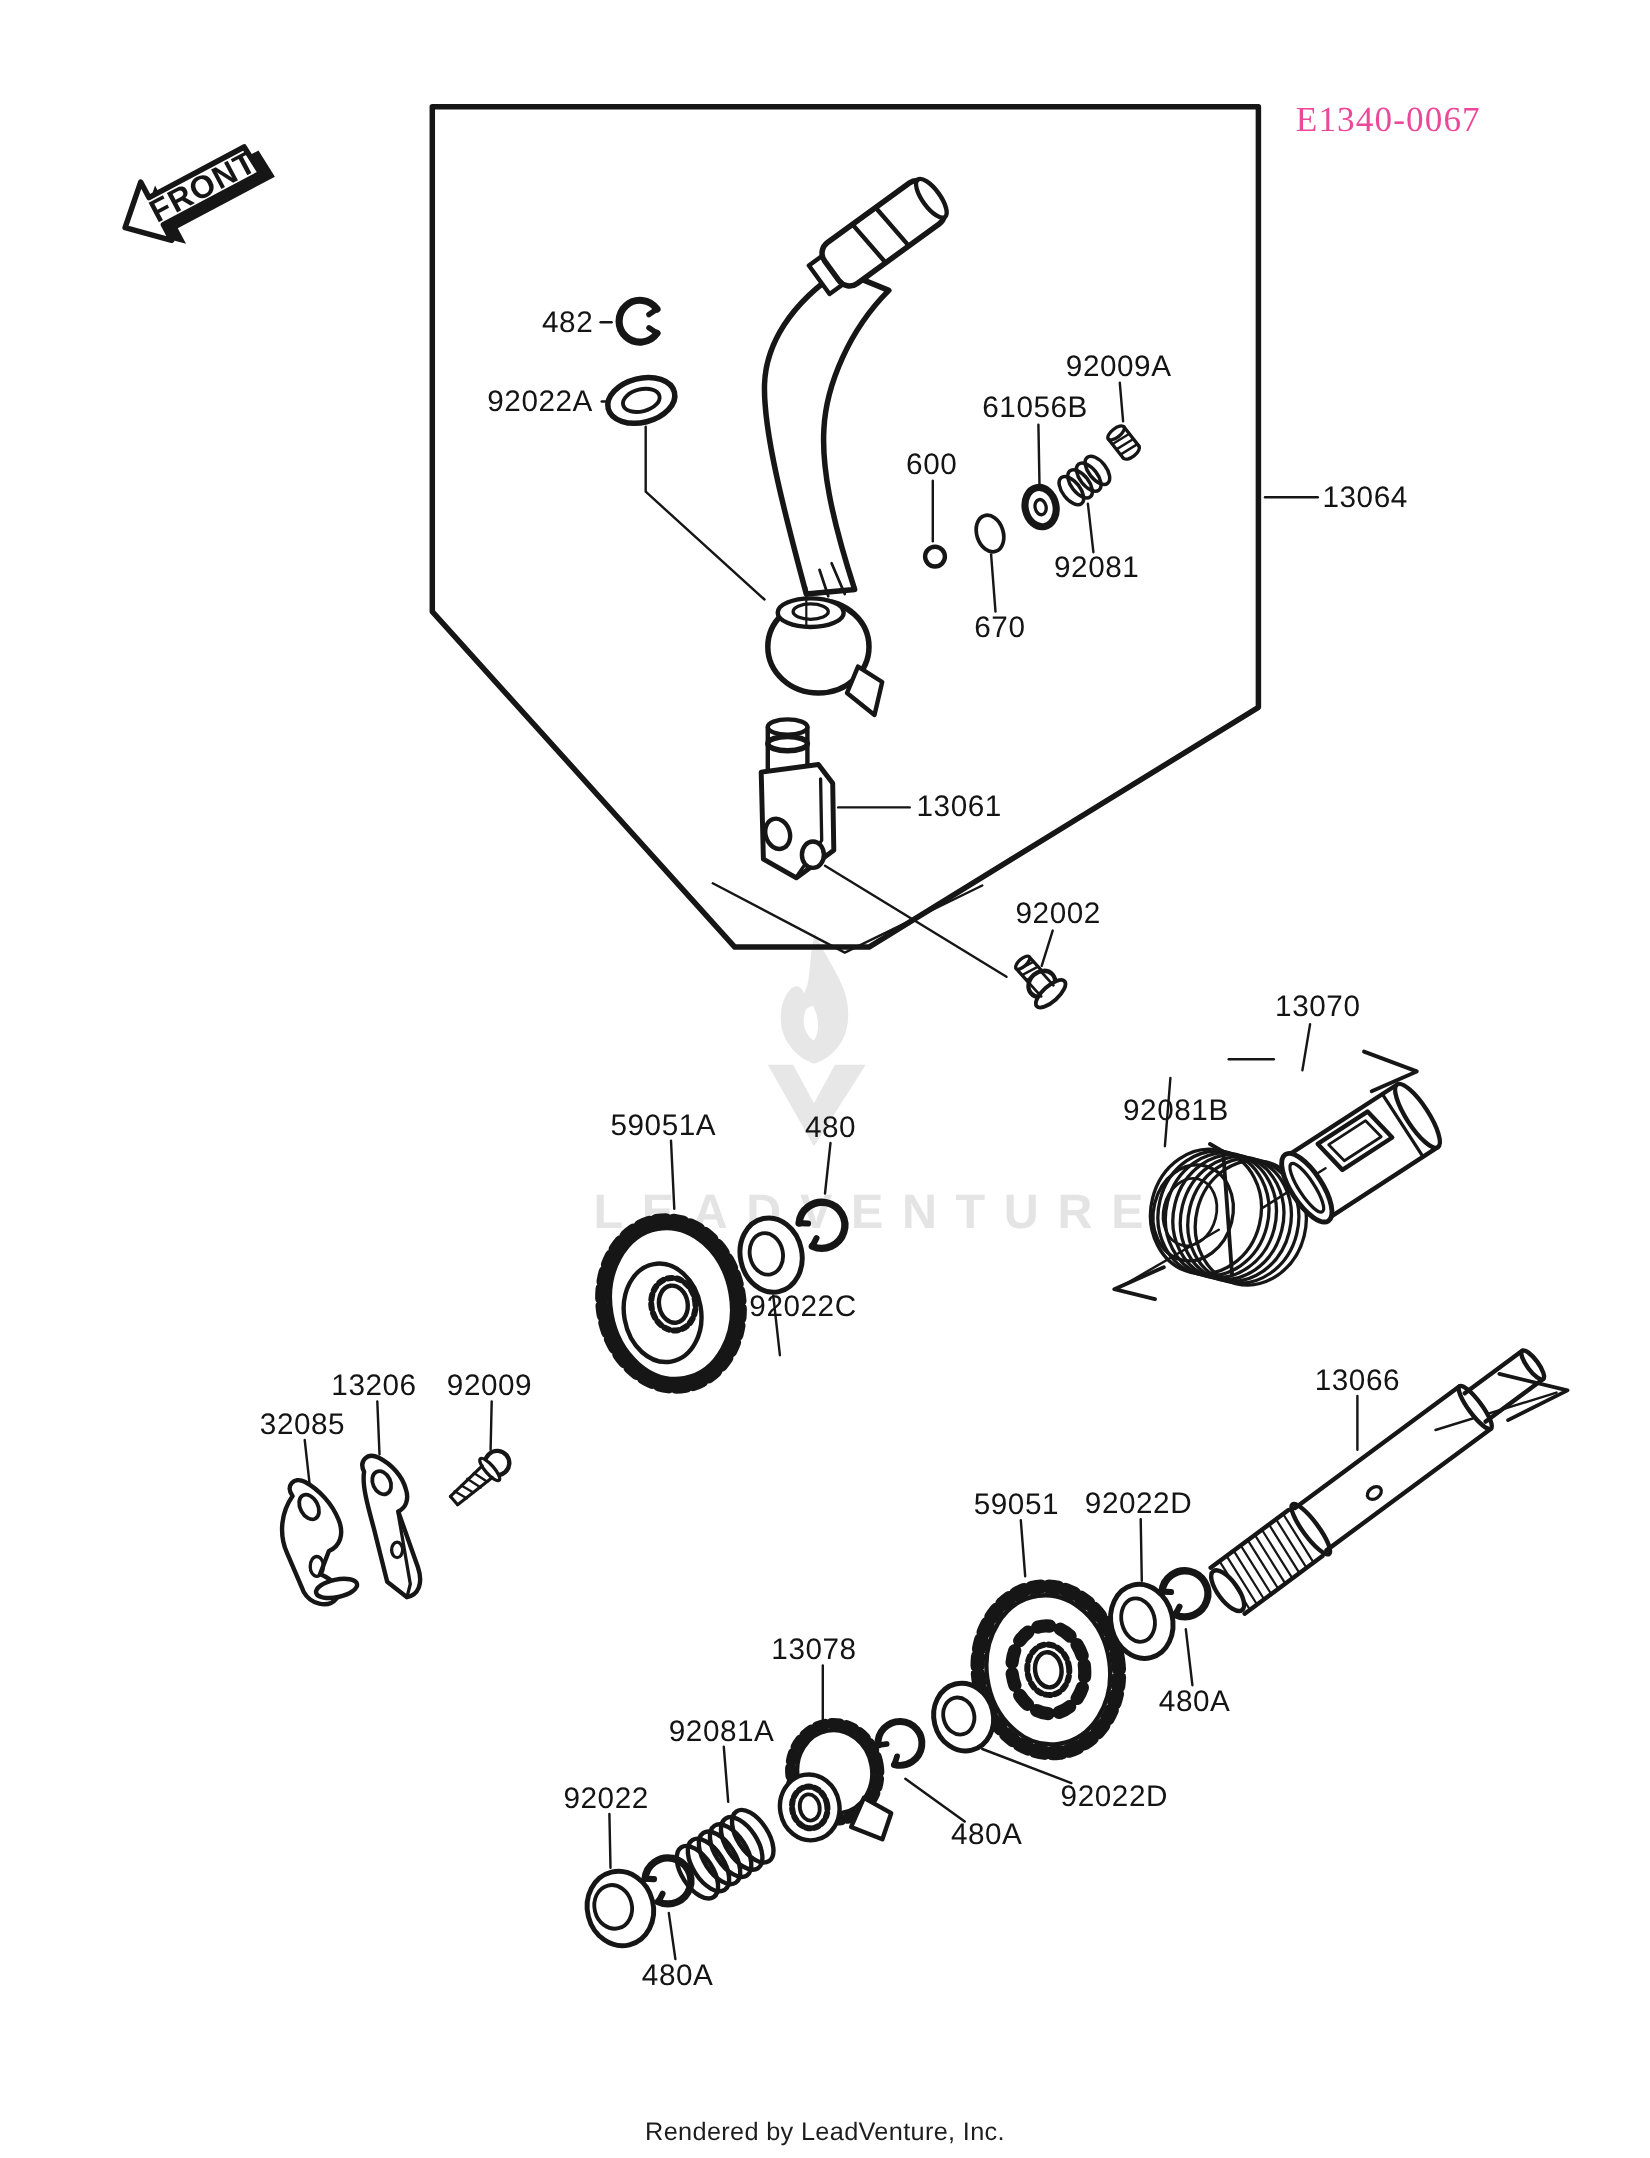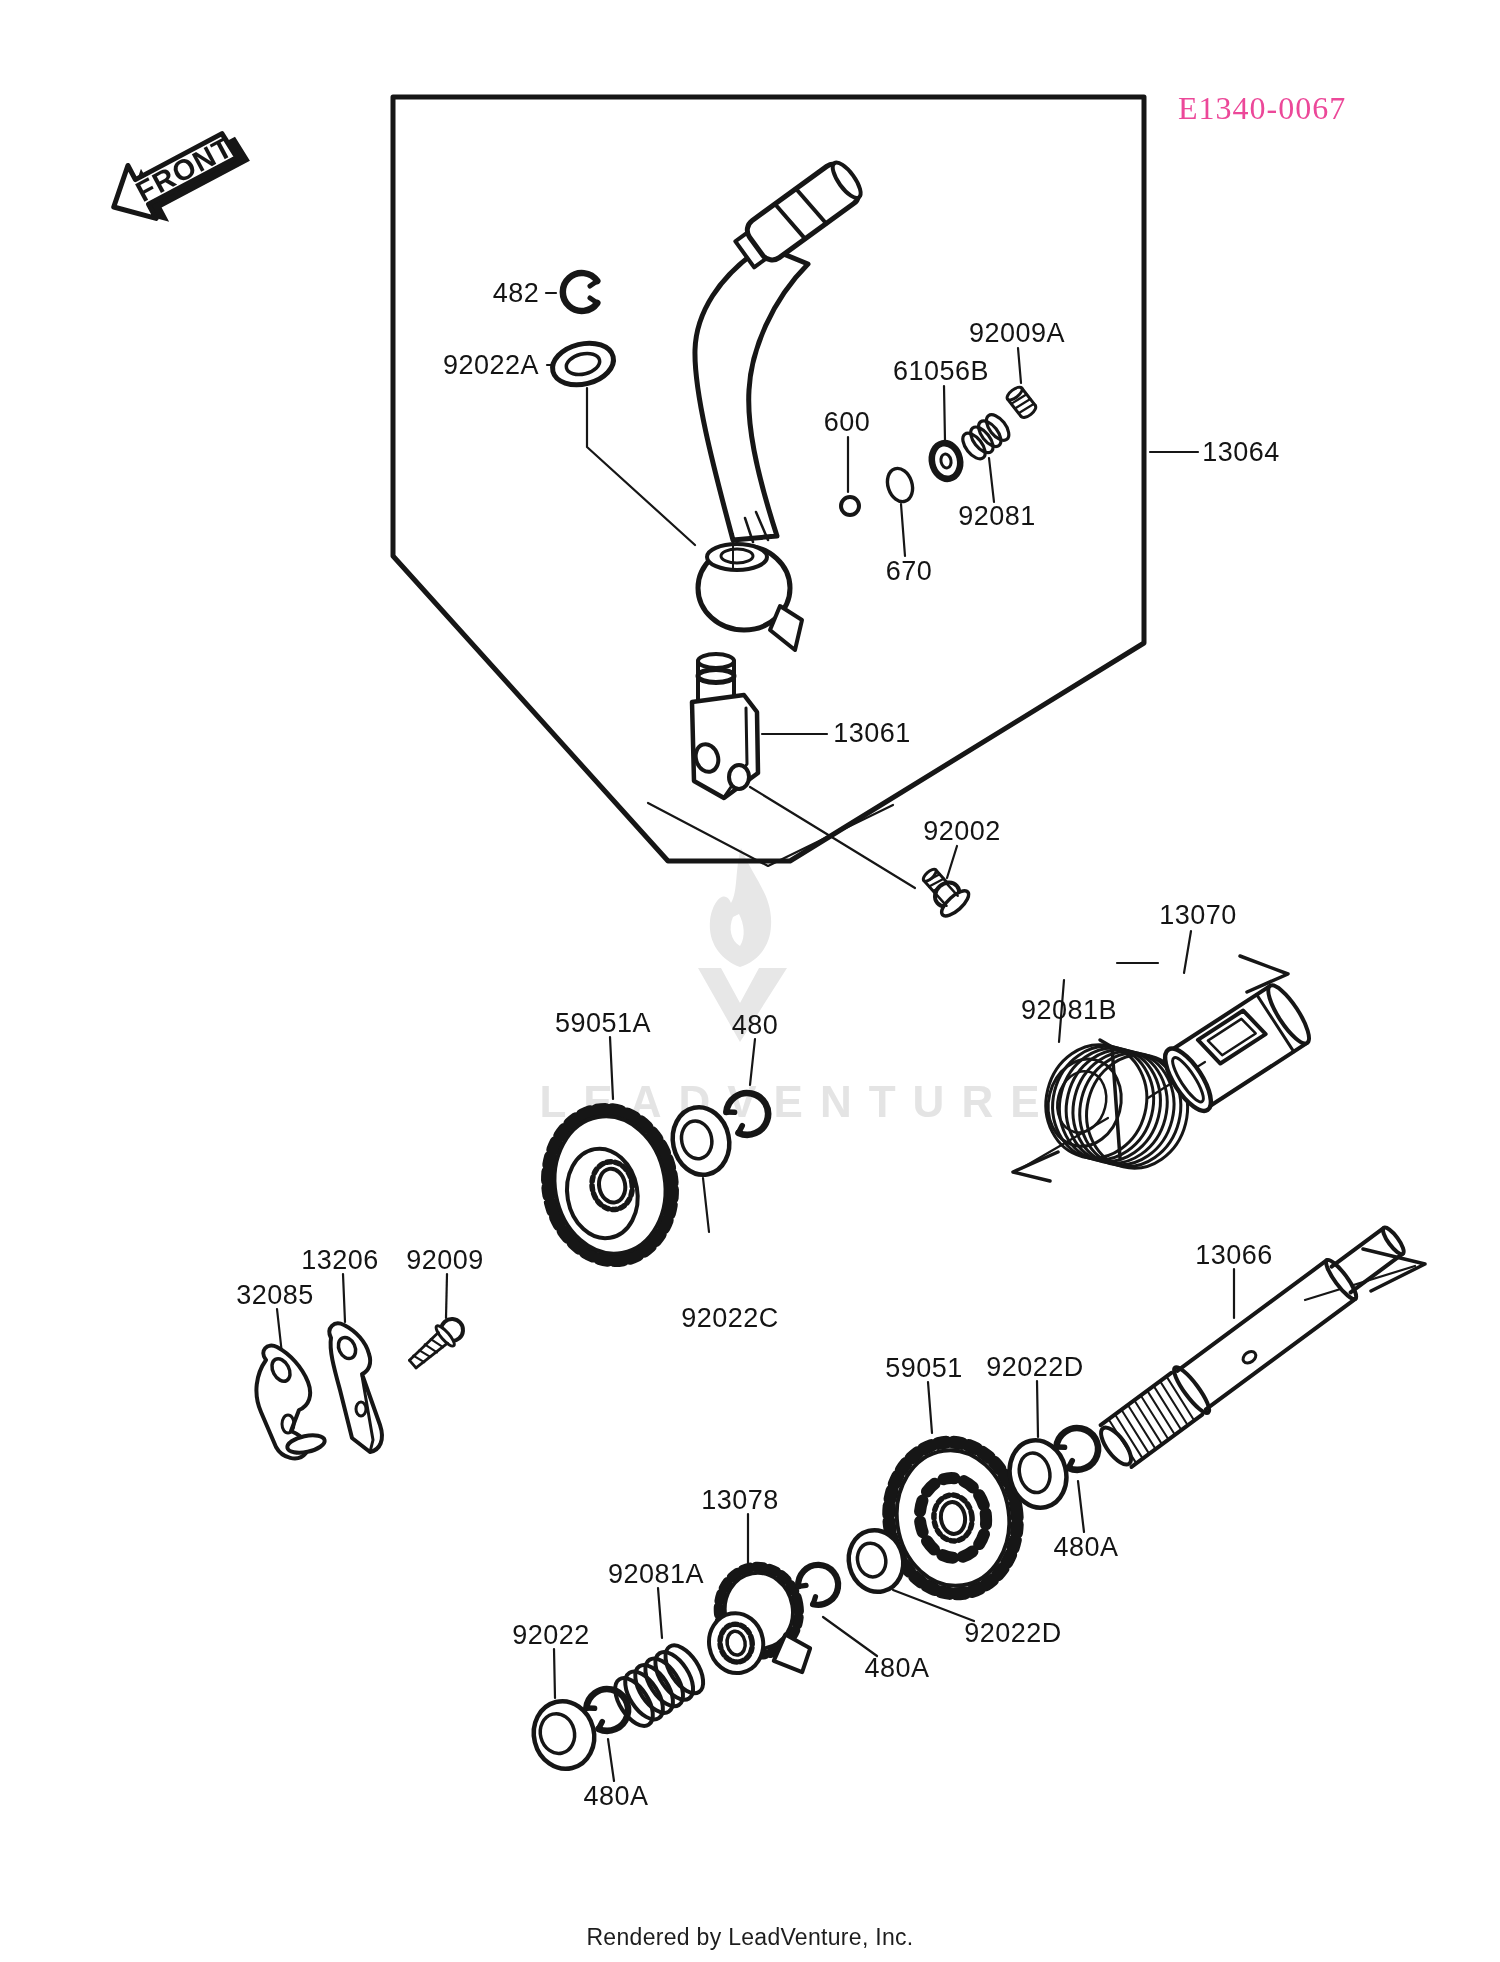--- a/index.html
+++ b/index.html
@@ -312,21 +312,21 @@
   <div class="lbl" style="left:1017px;top:333px">92009A</div>
   <div class="lbl" style="left:997px;top:516px">92081</div>
   <div class="lbl" style="left:909px;top:571px">670</div>
   <div class="lbl" style="left:1241px;top:452px">13064</div>
   <div class="lbl" style="left:872px;top:733px">13061</div>
   <div class="lbl" style="left:962px;top:831px">92002</div>
   <div class="lbl" style="left:1069px;top:1010px">92081B</div>
   <div class="lbl" style="left:1198px;top:915px">13070</div>
   <div class="lbl" style="left:603px;top:1023px">59051A</div>
   <div class="lbl" style="left:755px;top:1025px">480</div>
-  <div class="lbl" style="left:730px;top:1318px">92022C</div>
+  <div class="lbl" style="left:730px;top:1188px">92022C</div>
   <div class="lbl" style="left:275px;top:1295px">32085</div>
   <div class="lbl" style="left:340px;top:1260px">13206</div>
   <div class="lbl" style="left:445px;top:1260px">92009</div>
   <div class="lbl" style="left:1234px;top:1255px">13066</div>
   <div class="lbl" style="left:924px;top:1368px">59051</div>
   <div class="lbl" style="left:1035px;top:1367px">92022D</div>
   <div class="lbl" style="left:1086px;top:1547px">480A</div>
   <div class="lbl" style="left:740px;top:1500px">13078</div>
   <div class="lbl" style="left:656px;top:1574px">92081A</div>
   <div class="lbl" style="left:551px;top:1635px">92022</div>

